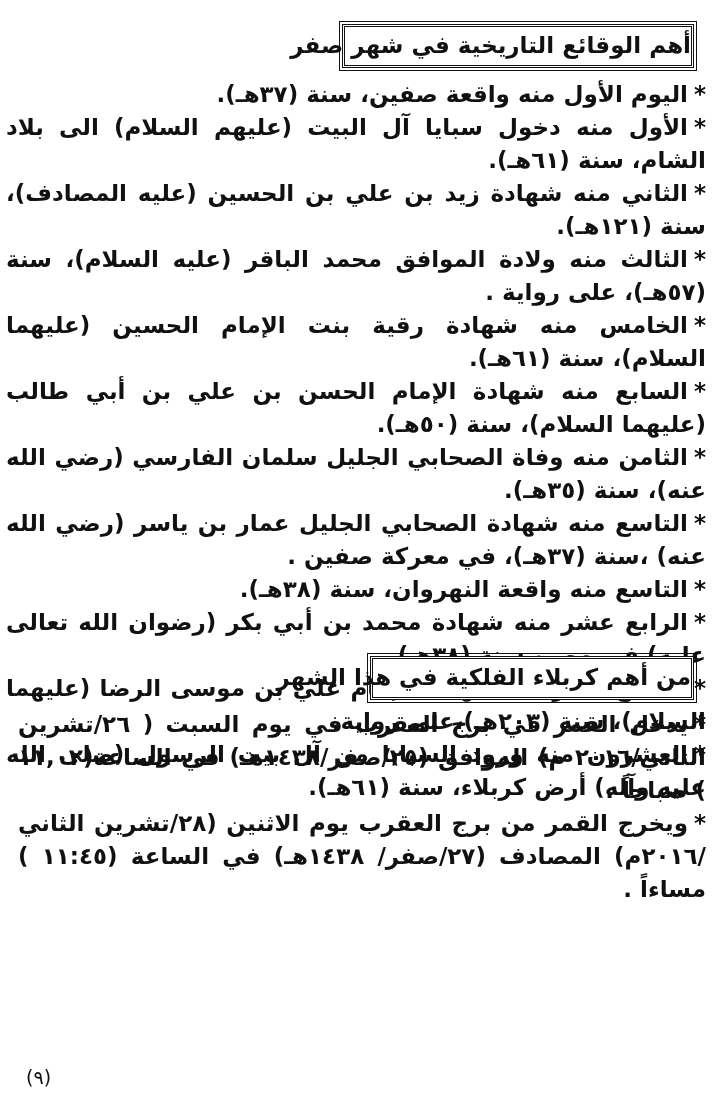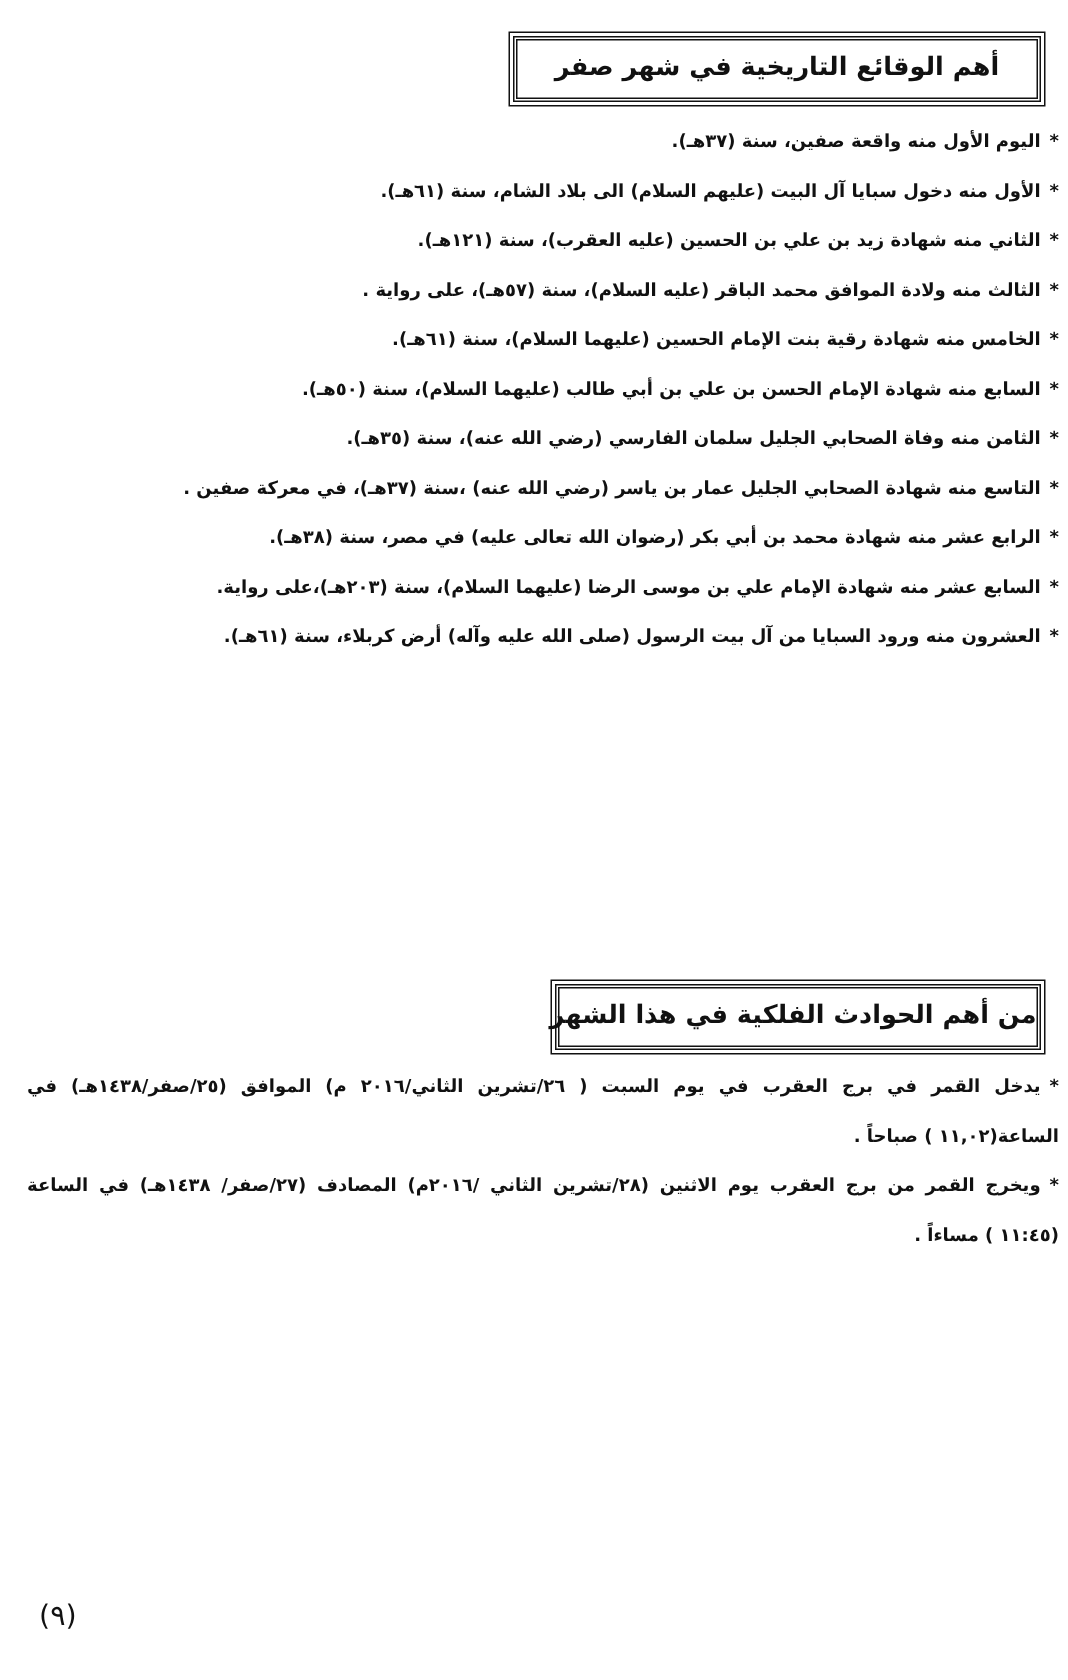--- a/index.html
+++ b/index.html
@@ -23,21 +23,21 @@
       height: 1120px;
       direction: rtl;
     }
     .title-box {
       position: absolute;
       border: 3px double #111;
       outline: 1px solid #111;
       outline-offset: 2px;
       background: #fff;
       font-weight: bold;
-      font-size: 17px;
+      font-size: 23px;
       text-align: center;
       line-height: 36px;
       white-space: nowrap;
       box-sizing: border-box;
     }
     .title-box.t1 {
       right: 18px;
       top: 24px;
       width: 352px;
       height: 44px;
@@ -53,21 +53,21 @@
       right: 6px;
       left: 6px;
       margin: 0;
       padding: 0;
       list-style: none;
     }
     .list.l1 { top: 78px; }
     .list.l2 { top: 708px; margin-left: 12px; }
     .item {
       font-weight: bold;
-      font-size: 12px;
+      font-size: 23px;
       line-height: 33px;
       text-align: justify;
       text-align-last: right;
       white-space: normal;
     }
     .item .star {
       margin-left: 6px;
     }
     .page-number {
       position: absolute;
@@ -80,32 +80,33 @@
 </head>
 <body>
 
 <div class="page">
 
   <div class="title-box t1">أهم الوقائع التاريخية في شهر صفر</div>
 
   <ul class="list l1">
     <li class="item"><span class="star">*</span><span>اليوم الأول منه واقعة صفين، سنة (٣٧هـ).</span></li>
     <li class="item"><span class="star">*</span><span>الأول منه دخول سبايا آل البيت (عليهم السلام) الى بلاد الشام، سنة (٦١هـ).</span></li>
-    <li class="item"><span class="star">*</span><span>الثاني منه شهادة زيد بن علي بن الحسين (عليه العقرب)، سنة (١٢١هـ).</span></li>
+    <li class="item"><span class="star">*</span><span>الثاني منه شهادة زيد بن علي بن الحسين (عليه المصادف)، سنة (١٢١هـ).</span></li>
     <li class="item"><span class="star">*</span><span>الثالث منه ولادة الموافق محمد الباقر (عليه السلام)، سنة (٥٧هـ)، على رواية .</span></li>
     <li class="item"><span class="star">*</span><span>الخامس منه شهادة رقية بنت الإمام الحسين (عليهما السلام)، سنة (٦١هـ).</span></li>
     <li class="item"><span class="star">*</span><span>السابع منه شهادة الإمام الحسن بن علي بن أبي طالب (عليهما السلام)، سنة (٥٠هـ).</span></li>
     <li class="item"><span class="star">*</span><span>الثامن منه وفاة الصحابي الجليل سلمان الفارسي (رضي الله عنه)، سنة (٣٥هـ).</span></li>
     <li class="item"><span class="star">*</span><span>التاسع منه شهادة الصحابي الجليل عمار بن ياسر (رضي الله عنه) ،سنة (٣٧هـ)، في معركة صفين .</span></li>
+    <li class="item"><span class="star">*</span><span>التاسع منه واقعة النهروان، سنة (٣٨هـ).</span></li>
     <li class="item"><span class="star">*</span><span>الرابع عشر منه شهادة محمد بن أبي بكر (رضوان الله تعالى عليه) في مصر، سنة (٣٨هـ).</span></li>
     <li class="item"><span class="star">*</span><span>السابع عشر منه شهادة الإمام علي بن موسى الرضا (عليهما السلام)، سنة (٢٠٣هـ)،على رواية.</span></li>
     <li class="item"><span class="star">*</span><span>العشرون منه ورود السبايا من آل بيت الرسول (صلى الله عليه وآله) أرض كربلاء، سنة (٦١هـ).</span></li>
   </ul>
 
-  <div class="title-box t2">من أهم الحوادث الفلكية في هذا الشهر</div>
+  <div class="title-box t2">من أهم كربلاء الفلكية في هذا الشهر</div>
 
   <ul class="list l2">
     <li class="item"><span class="star">*</span><span>يدخل القمر في برج العقرب في يوم السبت ( ٢٦/تشرين الثاني/٢٠١٦ م)  الموافق (٢٥/صفر/١٤٣٨هـ) في الساعة(١١,٠٢ ) صباحاً .</span></li>
     <li class="item"><span class="star">*</span><span>ويخرج القمر من برج العقرب  يوم الاثنين (٢٨/تشرين الثاني /٢٠١٦م) المصادف (٢٧/صفر/ ١٤٣٨هـ) في الساعة (١١:٤٥ ) مساءاً .</span></li>
   </ul>
 
   <div class="page-number">(٩)</div>
 </div>
 
 </body></html>

